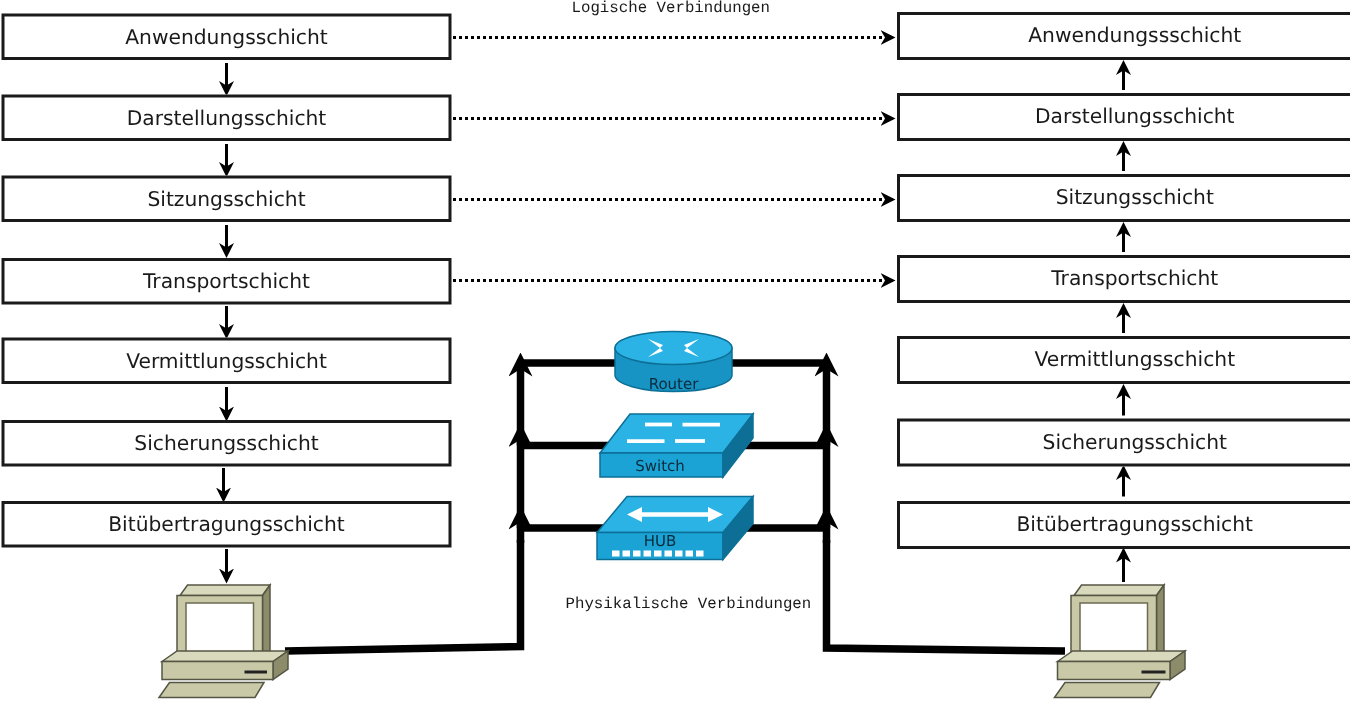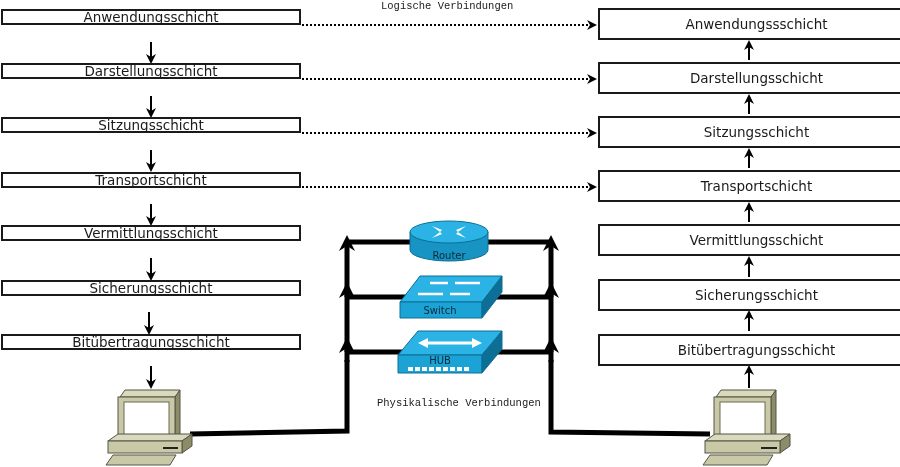--- a/index.html
+++ b/index.html
@@ -3,21 +3,21 @@
 <meta charset="utf-8">
 <style>
   html, body { margin: 0; padding: 0; background: #ffffff; }
   body { width: 900px; height: 467px; position: relative; overflow: hidden; font-family: "DejaVu Sans", sans-serif; }
   #canvas { position: absolute; left: 0; top: 0; width: 900px; height: 467px; }
   .layer-box {
     position: absolute; box-sizing: border-box; border: 2px solid #1a1a1a; background: #fff;
     display: flex; align-items: center; justify-content: center;
     font-size: 13.5px; color: #1a1a1a; white-space: nowrap;
   }
-  .left-stack .layer-box { left: 1px; width: 300px; height: 16px; }
+  .left-stack .layer-box { left: 1px; width: 300px; height: 31px; }
   .right-stack .layer-box { left: 598px; width: 317px; height: 32px; }
   .caption { position: absolute; font-size: 10.5px; color: #1a1a1a; white-space: nowrap; font-family: Liberation Mono, monospace; }
   .dev-label { font-family: "DejaVu Sans", sans-serif; font-size: 10px; fill: #0b2a3a; }
 </style>
 </head>
 <body>
 
 <svg id="canvas" width="900" height="467" viewBox="0 0 900 467">
   <defs>
     <marker id="ah" markerWidth="10" markerHeight="10" refX="8" refY="5" orient="auto" markerUnits="userSpaceOnUse">

